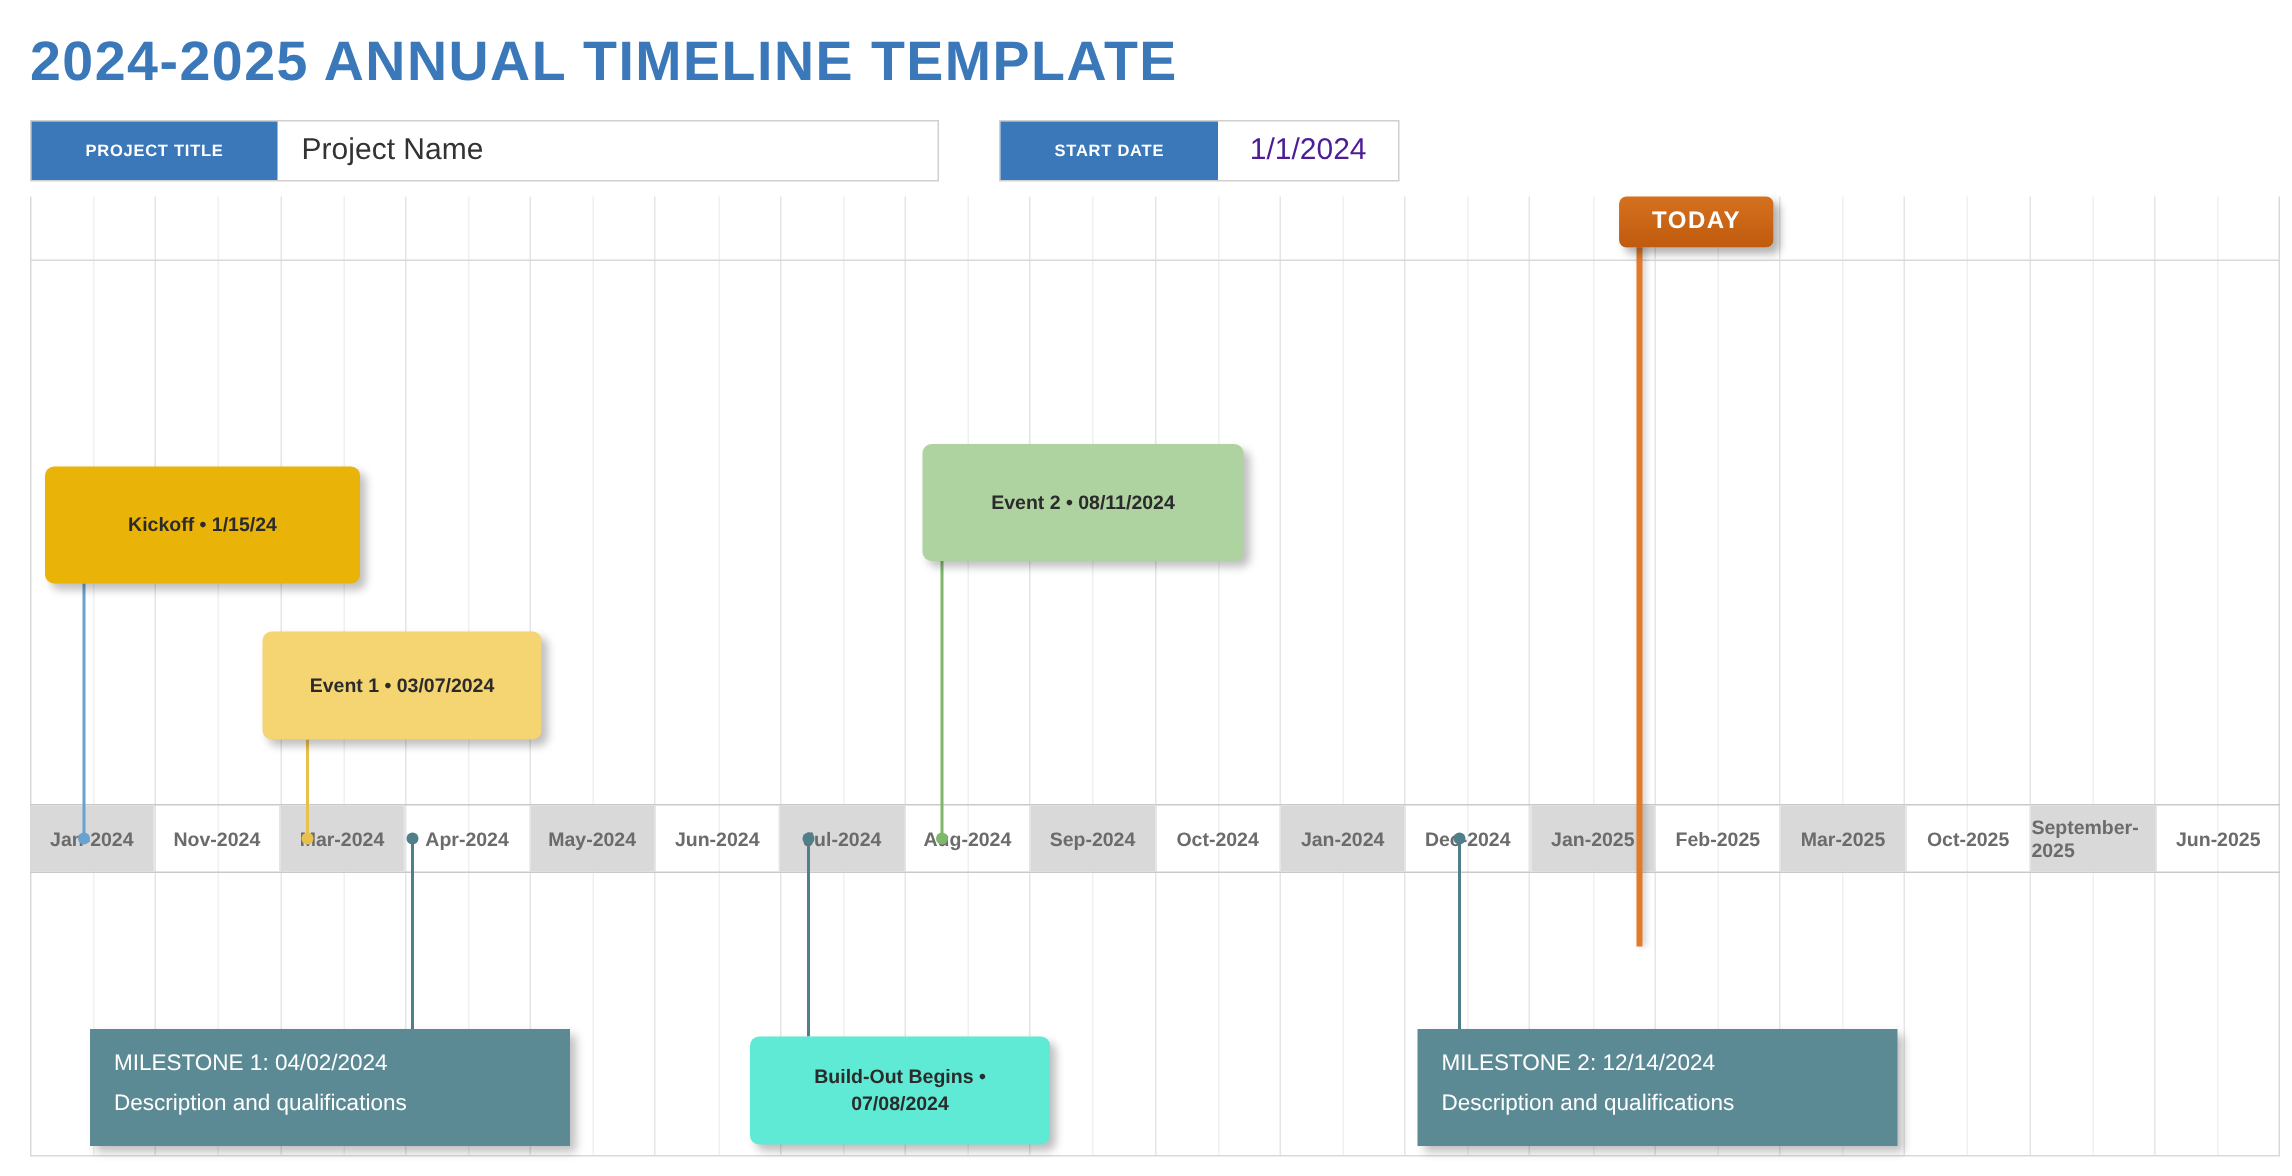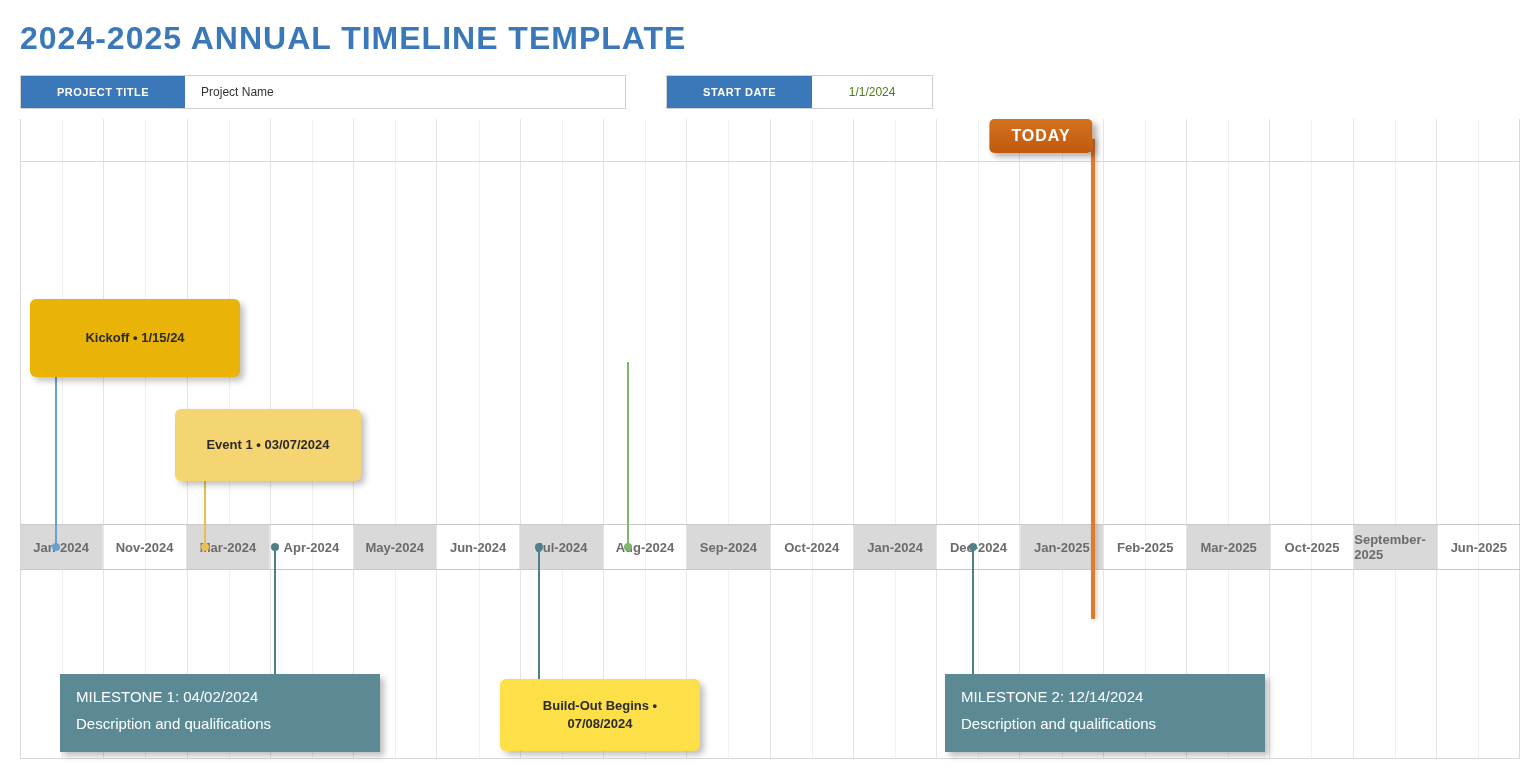--- a/index.html
+++ b/index.html
@@ -3,21 +3,21 @@
 <meta charset="utf-8">
 <style>
   * { box-sizing: border-box; margin: 0; padding: 0; }
   body {
     font-family: "Segoe UI", Arial, sans-serif;
     background: #fff;
     padding: 20px;
     width: 1528px;
   }
   .page-title {
-    font-size: 32px;
+    font-size: 37px;
     font-weight: 700;
     color: #3a78b9;
     letter-spacing: 1px;
     margin-bottom: 18px;
   }
   .header-row {
     display: flex;
     gap: 40px;
     margin-bottom: 10px;
   }
@@ -30,28 +30,28 @@
     color: #fff;
     font-size: 11px;
     font-weight: 600;
     letter-spacing: 0.5px;
     padding: 10px 36px;
     display: flex;
     align-items: center;
   }
   .field-value {
     padding: 8px 16px;
-    font-size: 12px;
+    font-size: 20px;
     color: #333;
     min-width: 200px;
     display: flex;
     align-items: center;
   }
   .field-group.project .field-value { min-width: 440px; }
-  .field-group.date .field-value { min-width: 120px; justify-content: center; color:#4d7c0f; }
+  .field-group.date .field-value { min-width: 120px; justify-content: center; color:#4c1d95; }
 
   .timeline-wrap {
     position: relative;
     width: 1500px;
     height: 640px;
     margin-top: 10px;
   }
   .grid {
     position: absolute;
     top: 0;
@@ -243,36 +243,37 @@
       <div class="cell">Dec-2024</div>
       <div class="cell alt">Jan-2025</div>
       <div class="cell">Feb-2025</div>
       <div class="cell alt">Mar-2025</div>
       <div class="cell">Oct-2025</div>
       <div class="cell alt">September-2025</div>
       <div class="cell">Jun-2025</div>
     </div>
 
   <div class="today-line" id="today-line" style="left: 1070.5px; top: 20px; height: 480px;"></div>
-  <div class="today-badge" id="today-badge" style="left: 1021px; top: 0px;">TODAY</div>
+  <div class="today-badge" id="today-badge" style="left: 1111px; top: 0px;">TODAY</div>
 
   <div class="stem" id="stem-kickoff" style="left: 35px; top: 258px; height: 170px; background: rgb(106, 162, 207);"></div>
   <div class="dot" id="dot-kickoff" style="left: 36px; top: 428px; background: rgb(106, 162, 207);"></div>
   <div class="callout" id="co-kickoff" style="left: 10px; top: 180px; width: 210px; height: 78px; background: #eab308;">Kickoff • 1/15/24</div>
 
   <div class="stem" id="stem-event1" style="left: 183.5px; top: 362px; height: 66px; background: rgb(231, 193, 75);"></div>
   <div class="dot" id="dot-event1" style="left: 184.5px; top: 428px; background: rgb(231, 193, 75);"></div>
   <div class="callout" id="co-event1" style="left: 155px; top: 290px; width: 186px; height: 72px; background: rgb(245, 212, 114);">Event 1 • 03/07/2024</div>
 
   <div class="stem" id="stem-event2" style="left: 606.5px; top: 243px; height: 185px; background: rgb(127, 183, 107);"></div>
   <div class="dot" id="dot-event2" style="left: 607.5px; top: 428px; background: rgb(127, 183, 107);"></div>
+  <div class="callout" id="co-event2" style="left: 595px; top: 165px; width: 214px; height: 78px; background: rgb(174, 211, 161);">Event 2 • 08/11/2024</div>
 
   <div class="stem" id="stem-buildout" style="left: 518px; top: 428px; height: 132px; background: rgb(79, 127, 136);"></div>
   <div class="dot" id="dot-buildout" style="left: 519px; top: 428px; background: rgb(79, 127, 136);"></div>
-  <div class="callout" id="co-buildout" style="left: 480px; top: 560px; width: 200px; height: 72px; background: #fde047;">Build-Out Begins • 07/08/2024</div>
+  <div class="callout" id="co-buildout" style="left: 480px; top: 560px; width: 200px; height: 72px; background: #5eead4;">Build-Out Begins • 07/08/2024</div>
 
   <div class="stem" id="stem-m1" style="left: 254px; top: 428px; height: 127px; background: rgb(79, 127, 136);"></div>
   <div class="dot" id="dot-m1" style="left: 255px; top: 428px; background: rgb(79, 127, 136);"></div>
   <div class="milestone" id="ms1" style="left: 40px; top: 555px;">
     <div class="m-title">MILESTONE 1: 04/02/2024</div>
     <div class="m-desc">Description and qualifications</div>
   </div>
 
   <div class="stem" id="stem-m2" style="left: 951.5px; top: 428px; height: 127px; background: rgb(79, 127, 136);"></div>
   <div class="dot" id="dot-m2" style="left: 952.5px; top: 428px; background: rgb(79, 127, 136);"></div>

